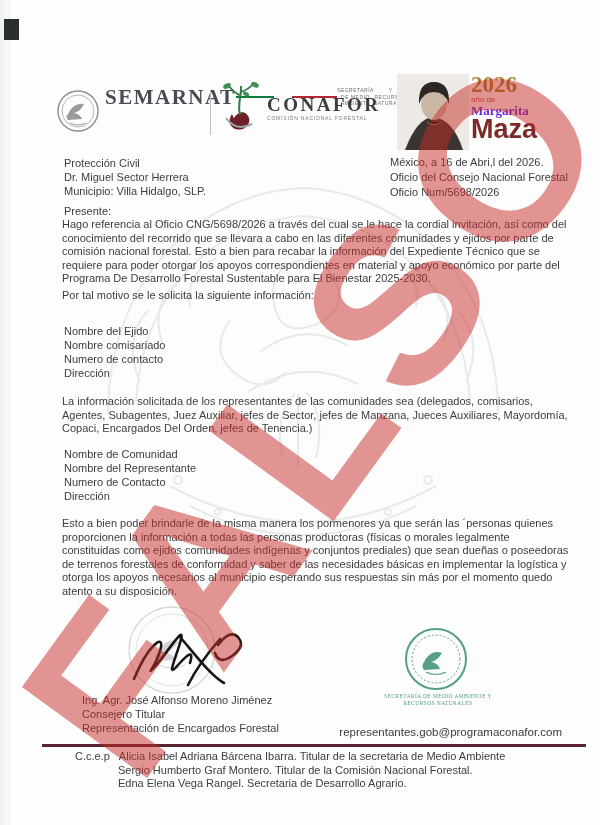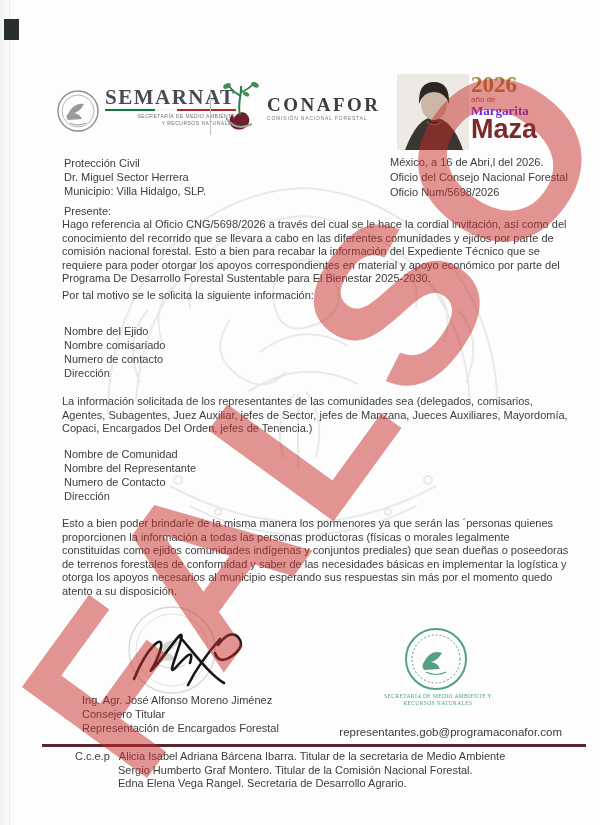--- a/index.html
+++ b/index.html
@@ -6,21 +6,21 @@
   .page{
     position:relative;width:600px;height:825px;background:#fdfdfd;
     font-family:"Liberation Sans",sans-serif;color:#3d3d3d;overflow:hidden;
   }
   .scan-edge{position:absolute;left:0;top:0;width:9px;height:100%;
     background:linear-gradient(90deg,#f1f1f1,#fbfbfb);border-right:1px solid #ececec;}
   .corner-chip{position:absolute;left:4px;top:19px;width:15px;height:21px;background:#27302c;}
 
   
   .semarnat{position:absolute;left:56px;top:86px;display:flex;align-items:flex-start;gap:5px;}
-  .semarnat-text{display:flex;flex-direction:column;align-items:flex-end;}
+  .semarnat-text{display:flex;align-items:center;}
   .semarnat-title{font-family:"Liberation Serif",serif;font-size:21px;font-weight:600;
     letter-spacing:1.5px;color:#4a4a54;line-height:22px;}
   .flagline{width:100%;height:2px;margin:1px 0 2px;
     background:linear-gradient(90deg,#0e7a3c 0 38%,#f5f5f5 38% 55%,#b32730 55% 100%);}
   .semarnat-sub{font-size:5px;letter-spacing:.5px;color:#6f6f6f;text-align:center;line-height:6.5px;}
   .header-divider{position:absolute;left:210px;top:89px;width:1px;height:46px;background:#bdbdbd;}
   .conafor{position:absolute;left:216px;top:82px;display:flex;align-items:center;gap:3px;}
   .conafor-text{display:flex;flex-direction:column;}
   .conafor-title{font-family:"Liberation Serif",serif;font-size:19px;font-weight:700;
     letter-spacing:2.5px;color:#3c3c41;line-height:20px;}

